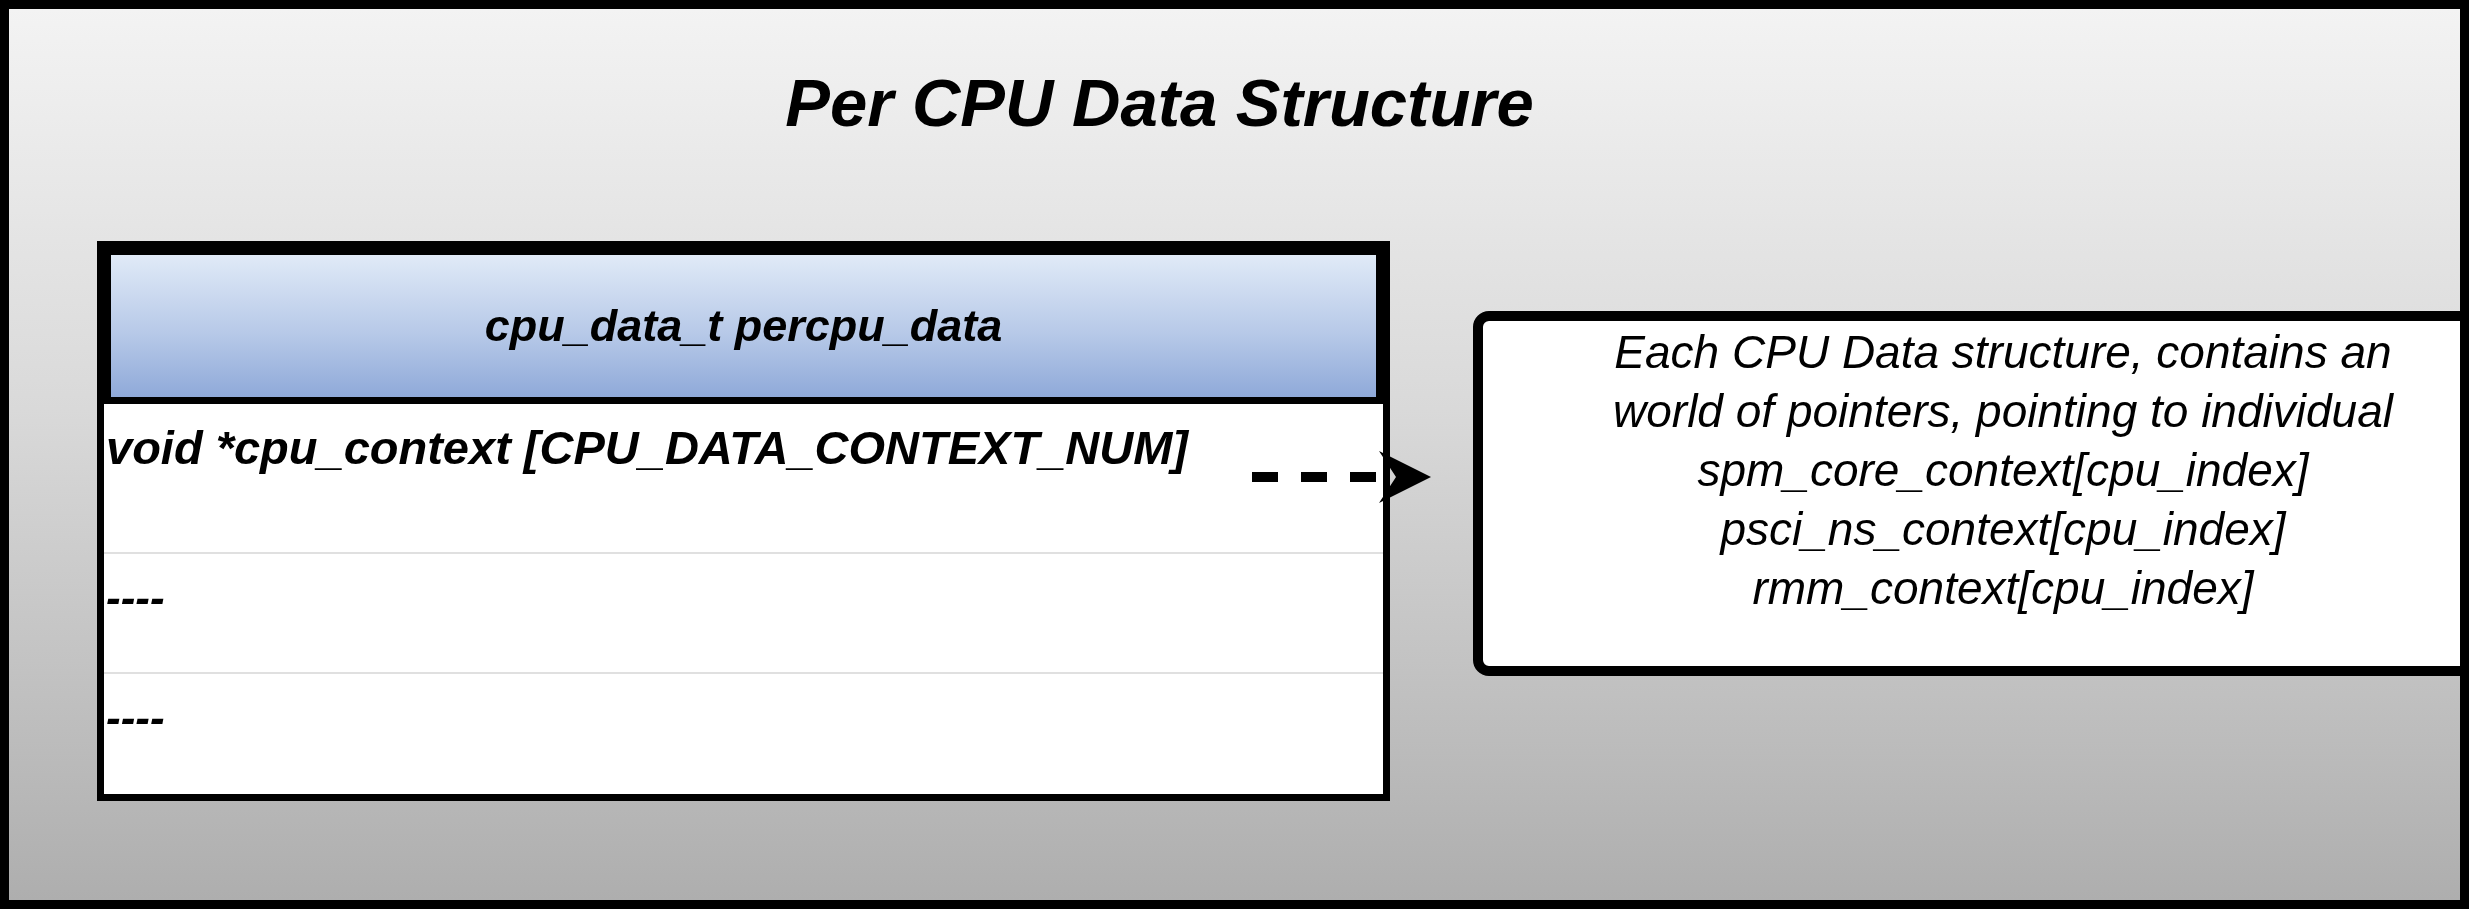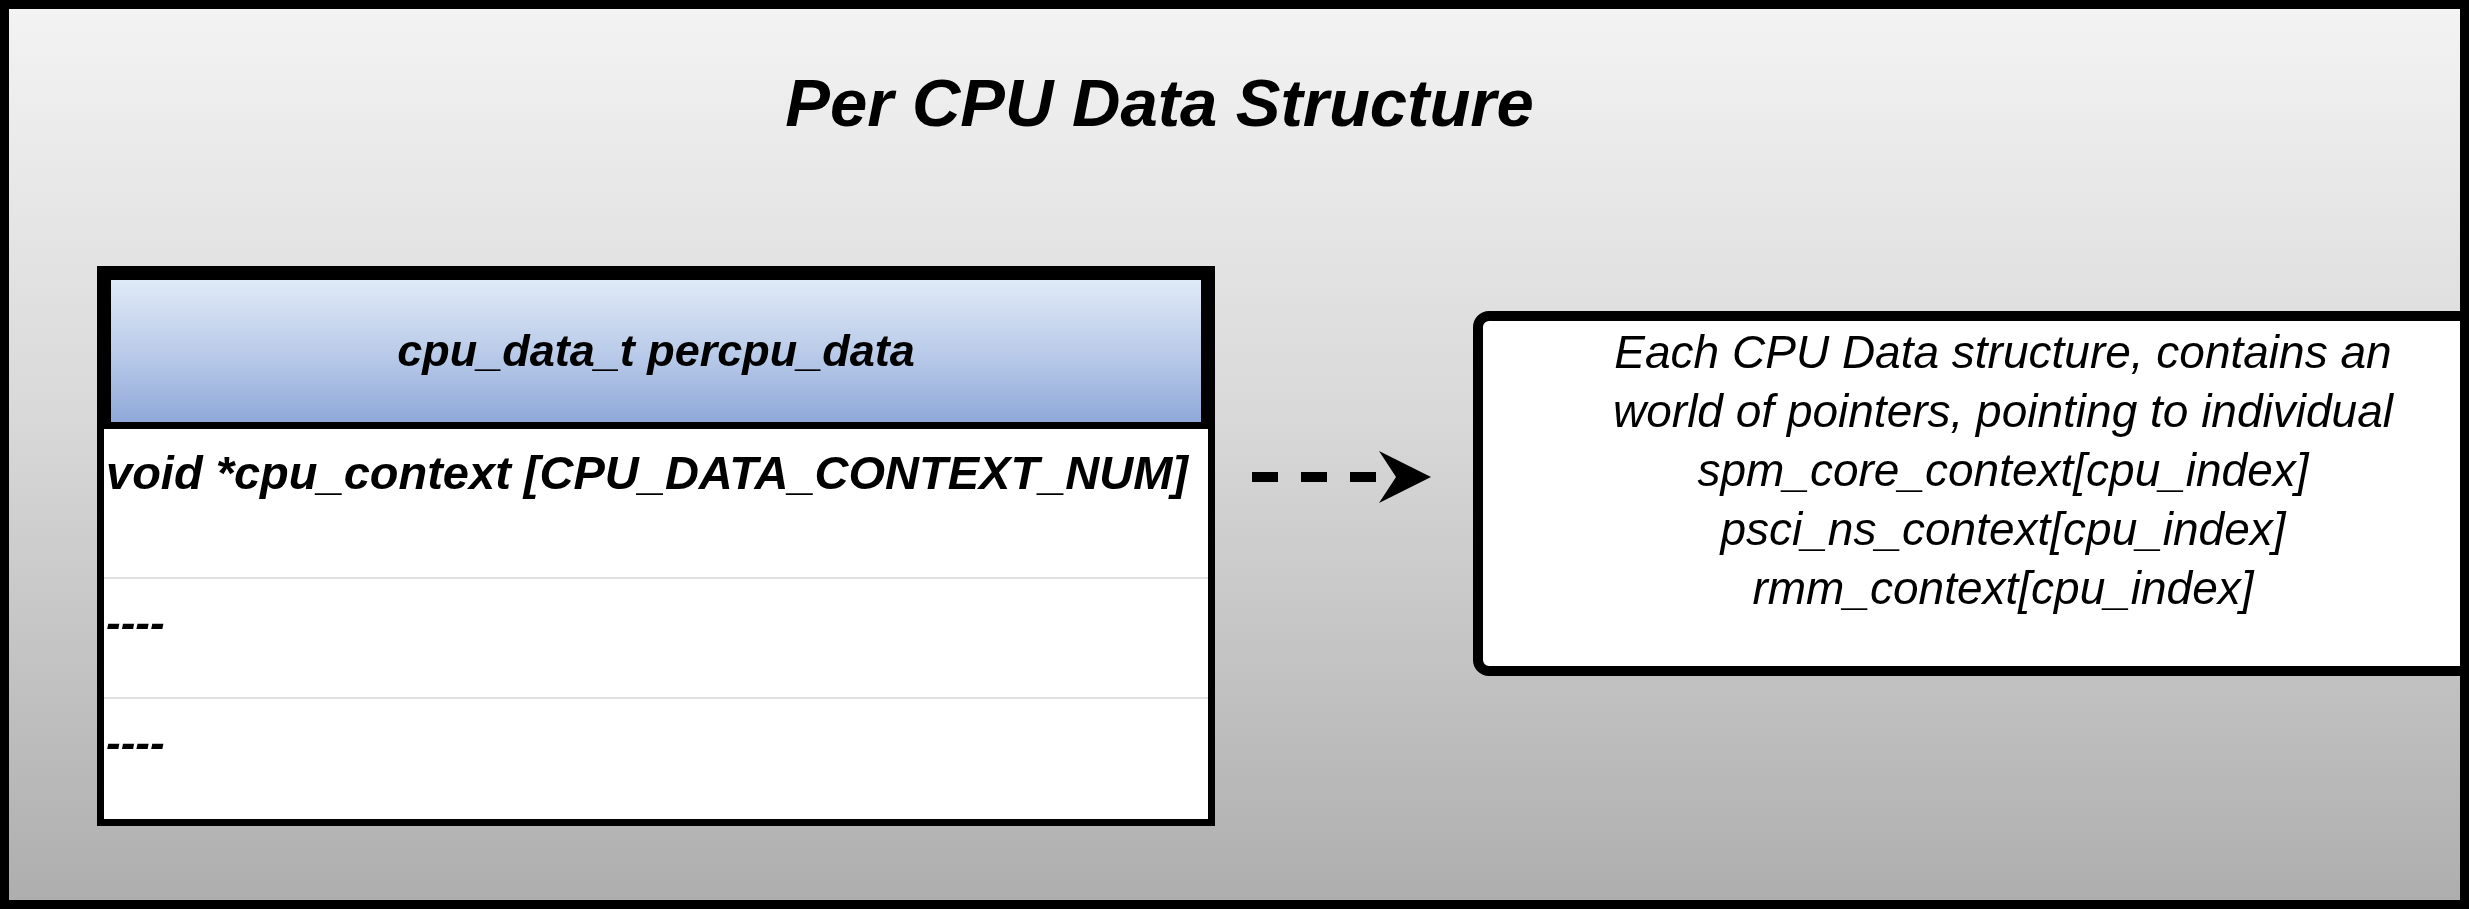--- a/index.html
+++ b/index.html
@@ -29,26 +29,25 @@
     font-size: 67px;
     line-height: 67px;
     font-weight: bold;
     color: #000000;
     white-space: nowrap;
   }
   .cpu-table {
     position: absolute;
     left: 88px;
     top: 232px;
-    width: 1118px;
+    width: 1293px;
     height: 560px;
     box-sizing: border-box;
     border: 7px solid #000000;
     background: #ffffff;
-    margin-top: 25px;
   }
   .cpu-table-header {
     box-sizing: border-box;
     height: 156px;
     border: 7px solid #000000;
     background: linear-gradient(180deg, #e0eaf7 0%, #b7c9e8 55%, #8fa9d9 100%);
     display: flex;
     flex-direction: column;
     align-items: center;
     justify-content: center;

